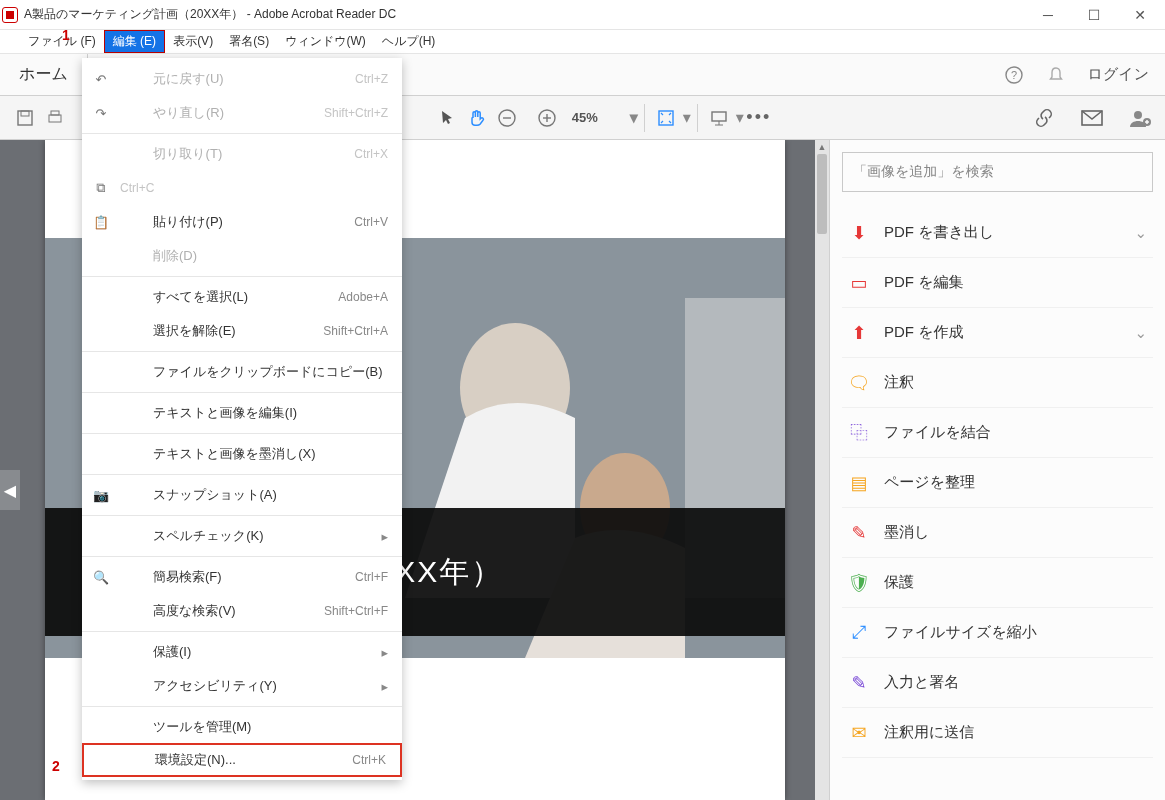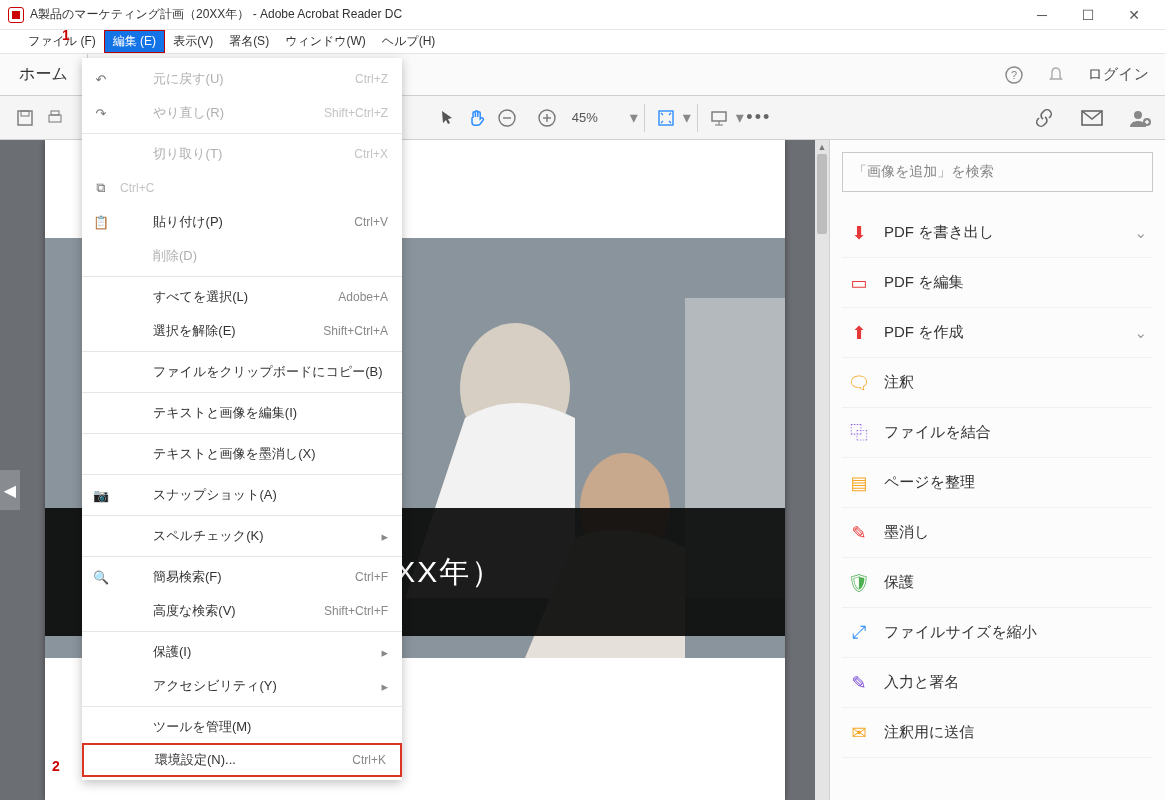--- a/index.html
+++ b/index.html
@@ -1,35 +1,35 @@
 <!DOCTYPE html>
 <html><head>
 <meta charset="utf-8">
 <style>
 * { margin: 0; padding: 0; box-sizing: border-box; font-family: "Segoe UI", "Meiryo", sans-serif; }
 body { width: 1165px; height: 800px; overflow: hidden; background: #fff; position: relative; }
-.titlebar { height: 30px; display: flex; align-items: center; padding: 0 8px; background: #fff; border-bottom: 1px solid #e5e5e5; }
+.titlebar { height: 30px; display: flex; align-items: center; padding: 0 2px; background: #fff; border-bottom: 1px solid #e5e5e5; }
 .titlebar .pdf-icon { width: 16px; height: 16px; border: 1px solid #c00; border-radius: 3px; margin-right: 6px; position: relative; }
 .titlebar .pdf-icon::after { content: ""; position: absolute; top: 3px; left: 3px; right: 3px; bottom: 3px; background: #c00; }
 .titlebar .title { flex: 1; font-size: 12px; color: #333; }
 .winctrls { display: flex; gap: 0; }
 .winctrls div { width: 46px; height: 30px; display: flex; align-items: center; justify-content: center; font-size: 14px; color: #555; }
 .menubar { height: 24px; display: flex; align-items: center; padding: 0 20px; font-size: 12px; color: #333; border-bottom: 1px solid #e5e5e5; }
 .menubar span { padding: 2px 8px; }
 .menubar .active-m { background: #1473e6; color: #fff; border: 1px solid #b00; position: relative; }
 .topbar { height: 42px; display: flex; align-items: center; border-bottom: 1px solid #d0d0d0; background: #fafafa; }
 .topbar .home { padding: 0 19px; font-size: 16px; color: #333; height: 100%; display: flex; align-items: center; border-right: 1px solid #d0d0d0; text-align: right; }
 .topbar .spacer { flex: 1; }
 .topbar .right { display: flex; align-items: center; gap: 22px; padding-right: 16px; color: #6a6a6a; }
 .topbar .login { font-size: 15px; color: #555; }
 .toolbar { height: 44px; display: flex; align-items: center; border-bottom: 1px solid #d0d0d0; background: #f5f5f5; padding: 0 10px; }
 .toolbar .t-icon { width: 30px; height: 30px; display: flex; align-items: center; justify-content: center; color: #666; }
 .toolbar .t-sep { width: 1px; height: 28px; background: #d0d0d0; margin: 0 6px; }
 .toolbar .pagectrl { display: flex; align-items: center; font-size: 13px; color: #555; gap: 4px; }
-.toolbar .zoom { display: flex; align-items: center; gap: 10px; }
+.toolbar .zoom { display: flex; align-items: center; gap: 10px; font-weight: bold; }
 .toolbar .zoom-pct { font-size: 13px; color: #555; width: 48px; }
 .toolbar .right-tools { margin-left: auto; display: flex; gap: 18px; }
 .workspace { display: flex; height: calc(100% - 140px); }
 .docpane { flex: 1; background: #6b6e73; position: relative; overflow: hidden; display: flex; align-items: flex-start; justify-content: center; }
 .page { background: #fff; width: 740px; height: 660px; box-shadow: 0 0 6px rgba(0,0,0,.4); position: relative; overflow: hidden; }
 .page .photo { position: absolute; top: 98px; left: 0; right: 0; height: 420px; background: linear-gradient(130deg, #7c8a95 0%, #b0b6bc 30%, #9da8b0 60%, #5a6268 100%); }
 .page .title-band { position: absolute; left: 0; right: 0; top: 368px; height: 128px; background: rgba(10,10,10,.92); color: #fff; display: flex; align-items: center; justify-content: center; font-size: 30px; letter-spacing: 2px; }
 .page-nav-btn { position: absolute; top: 50%; width: 20px; height: 40px; background: rgba(255,255,255,.2); color: #fff; display: flex; align-items: center; justify-content: center; }
 .page-nav-btn.left { left: 0; }
 .scrollbar-y { position: absolute; right: 0; top: 0; width: 14px; height: 100%; background: #e4e4e4; }

